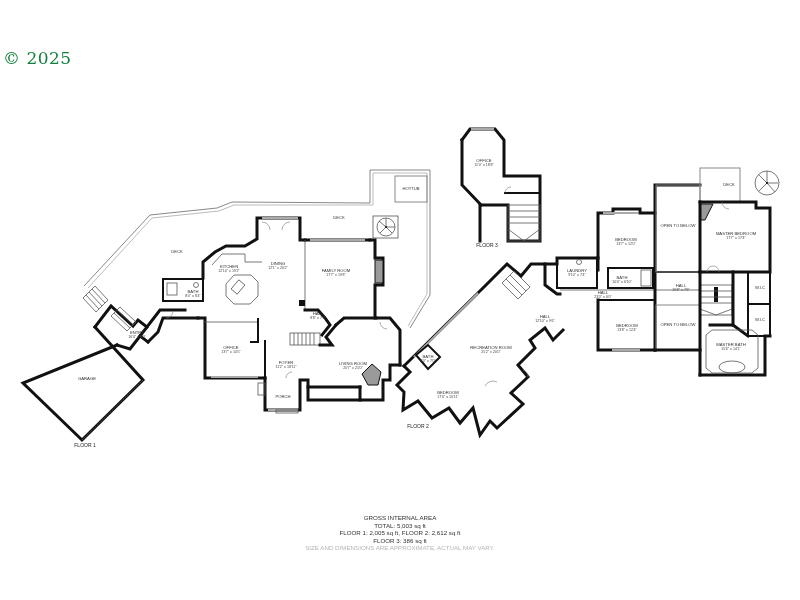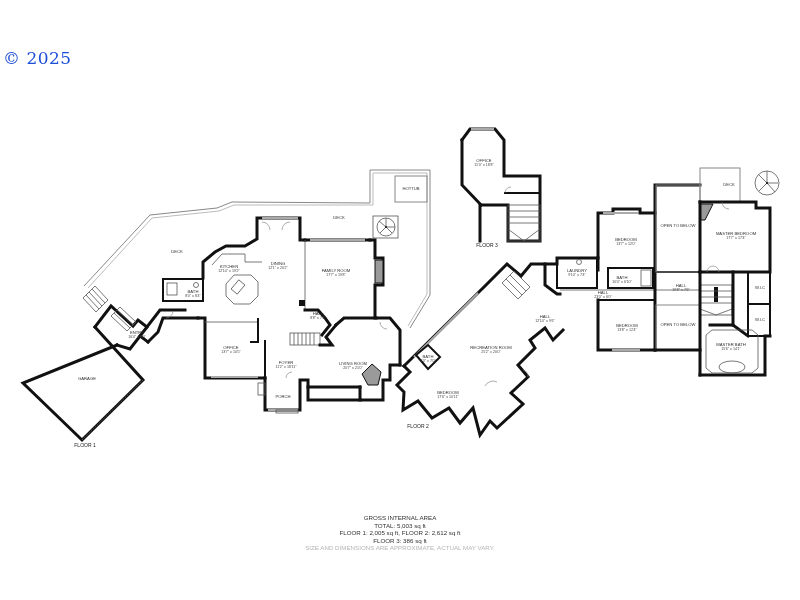--- a/index.html
+++ b/index.html
@@ -1,17 +1,17 @@
 <!DOCTYPE html>
 <html><head>
 <meta charset="utf-8">
 <style>
   html,body{margin:0;padding:0;background:#ffffff;}
   body{width:800px;height:600px;position:relative;overflow:hidden;font-family:"Liberation Sans",sans-serif;}
-  .copyright{position:absolute;left:3px;top:48px;font-family:"DejaVu Serif",serif;font-size:17px;color:#1d4ed8;letter-spacing:0.5px;}
+  .copyright{position:absolute;left:3px;top:48px;font-family:"DejaVu Serif",serif;font-size:17px;color:#15803d;letter-spacing:0.5px;}
   svg.plan{position:absolute;left:0;top:0;width:800px;height:600px;}
   .w{fill:none;stroke:#111;stroke-width:3;stroke-linejoin:miter;stroke-linecap:square;}
   .w2{fill:none;stroke:#111;stroke-width:2;}
   .t{fill:none;stroke:#555;stroke-width:0.8;}
   .dk{fill:none;stroke:#888;stroke-width:1;}
   .dk2{fill:none;stroke:#bbb;stroke-width:1;}
   .win{fill:none;stroke:#aaa;stroke-width:2.2;}
   .door{fill:none;stroke:#777;stroke-width:0.6;}
   .fp{fill:#9a9a9a;stroke:#111;stroke-width:1;}
   .lbl{font-family:"Liberation Sans",sans-serif;font-size:4.2px;fill:#333;text-anchor:middle;}

